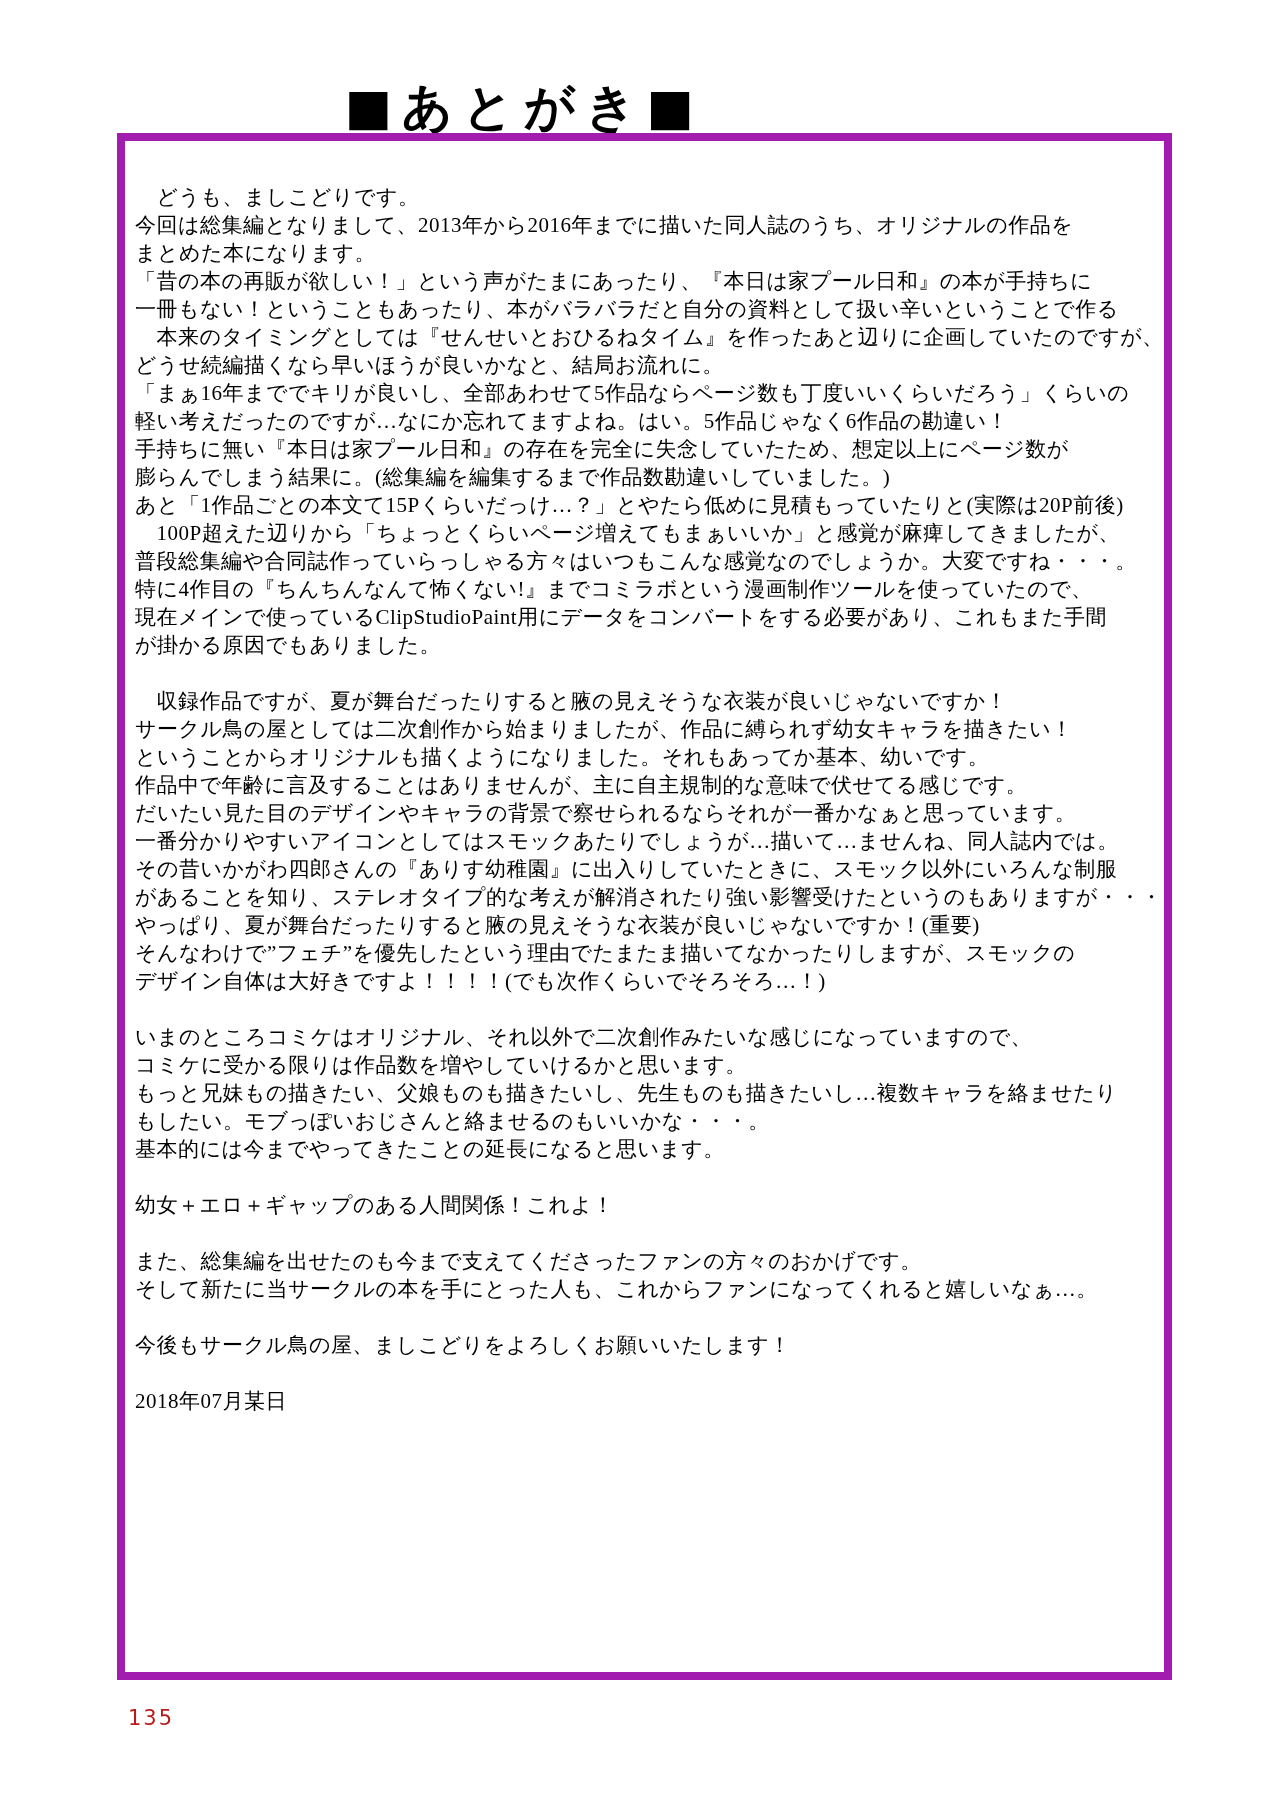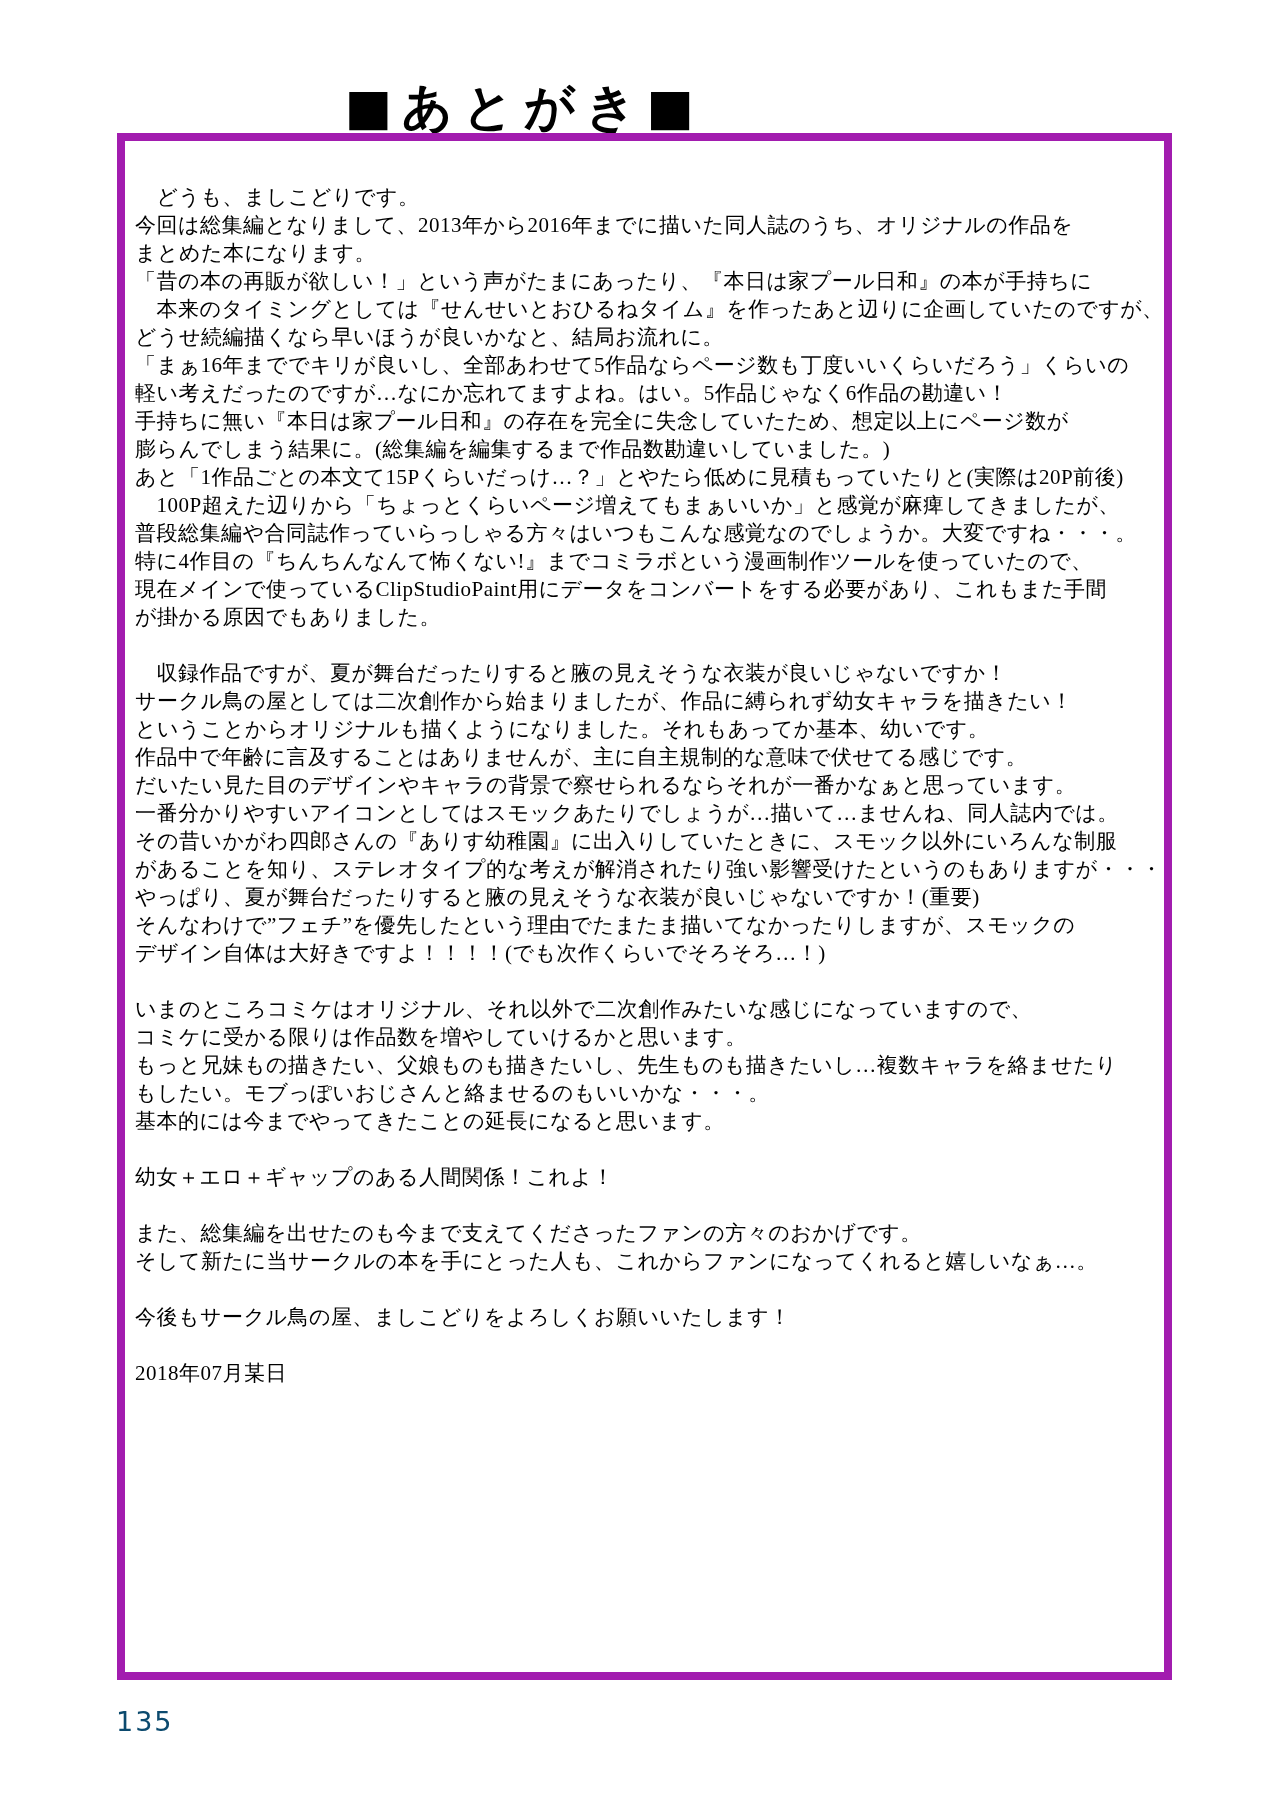--- a/index.html
+++ b/index.html
@@ -48,39 +48,40 @@
   .line {
     font-size: 21px;
     line-height: 28px;
     min-height: 28px;
     white-space: nowrap;
     letter-spacing: 0.5px;
     color: #000000;
   }
   .page-number {
     position: absolute;
-    left: 116px;
+    left: 128px;
     top: 1706px;
     font-family: "DejaVu Sans", "Liberation Sans", sans-serif;
-    font-size: 27px;
+    font-size: 21px;
     letter-spacing: 2px;
-    color: #0c4a6e;
+    color: #b91c1c;
   }
 </style>
 </head>
 <body>
 
 <div class="page-title">■あとがき■</div>
 
 <div class="afterword-box">
   <div class="text-body">
       <div class="line">　どうも、ましこどりです。</div>
       <div class="line">今回は総集編となりまして、2013年から2016年までに描いた同人誌のうち、オリジナルの作品を</div>
       <div class="line">まとめた本になります。</div>
       <div class="line">「昔の本の再販が欲しい！」という声がたまにあったり、『本日は家プール日和』の本が手持ちに</div>
+      <div class="line">一冊もない！ということもあったり、本がバラバラだと自分の資料として扱い辛いということで作る</div>
       <div class="line">　本来のタイミングとしては『せんせいとおひるねタイム』を作ったあと辺りに企画していたのですが、</div>
       <div class="line">どうせ続編描くなら早いほうが良いかなと、結局お流れに。</div>
       <div class="line">「まぁ16年まででキリが良いし、全部あわせて5作品ならページ数も丁度いいくらいだろう」くらいの</div>
       <div class="line">軽い考えだったのですが…なにか忘れてますよね。はい。5作品じゃなく6作品の勘違い！</div>
       <div class="line">手持ちに無い『本日は家プール日和』の存在を完全に失念していたため、想定以上にページ数が</div>
       <div class="line">膨らんでしまう結果に。(総集編を編集するまで作品数勘違いしていました。)</div>
       <div class="line">あと「1作品ごとの本文て15Pくらいだっけ…？」とやたら低めに見積もっていたりと(実際は20P前後)</div>
       <div class="line">　100P超えた辺りから「ちょっとくらいページ増えてもまぁいいか」と感覚が麻痺してきましたが、</div>
       <div class="line">普段総集編や合同誌作っていらっしゃる方々はいつもこんな感覚なのでしょうか。大変ですね・・・。</div>
       <div class="line">特に4作目の『ちんちんなんて怖くない!』までコミラボという漫画制作ツールを使っていたので、</div>

